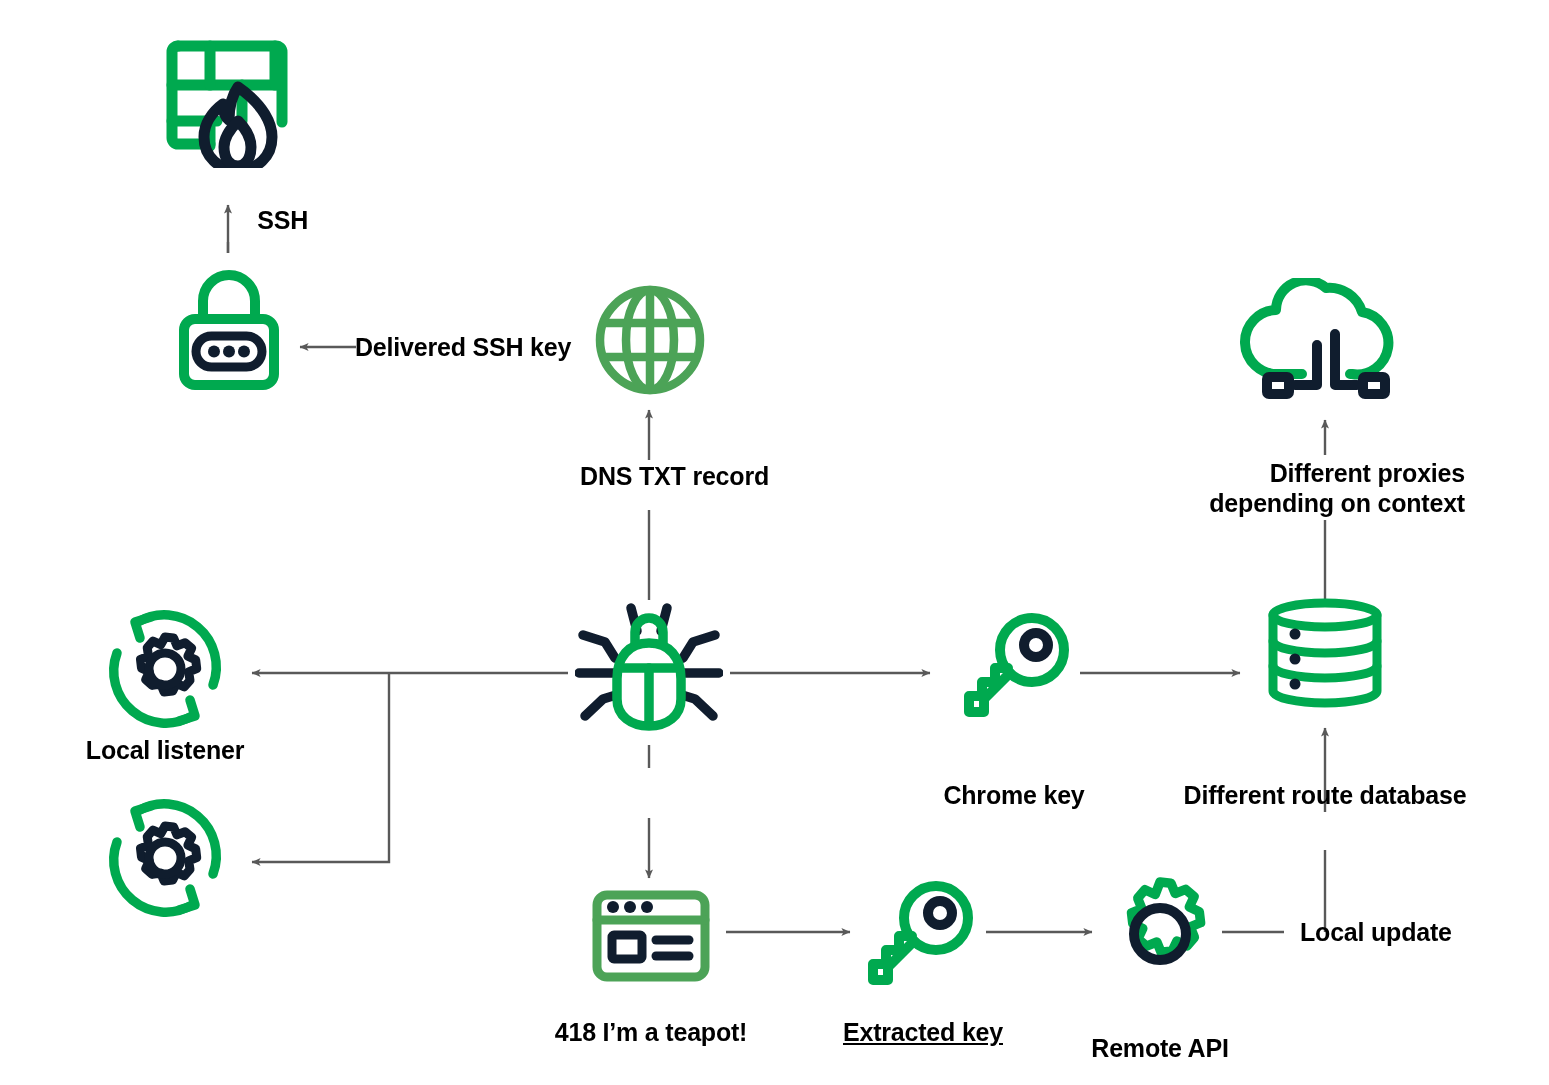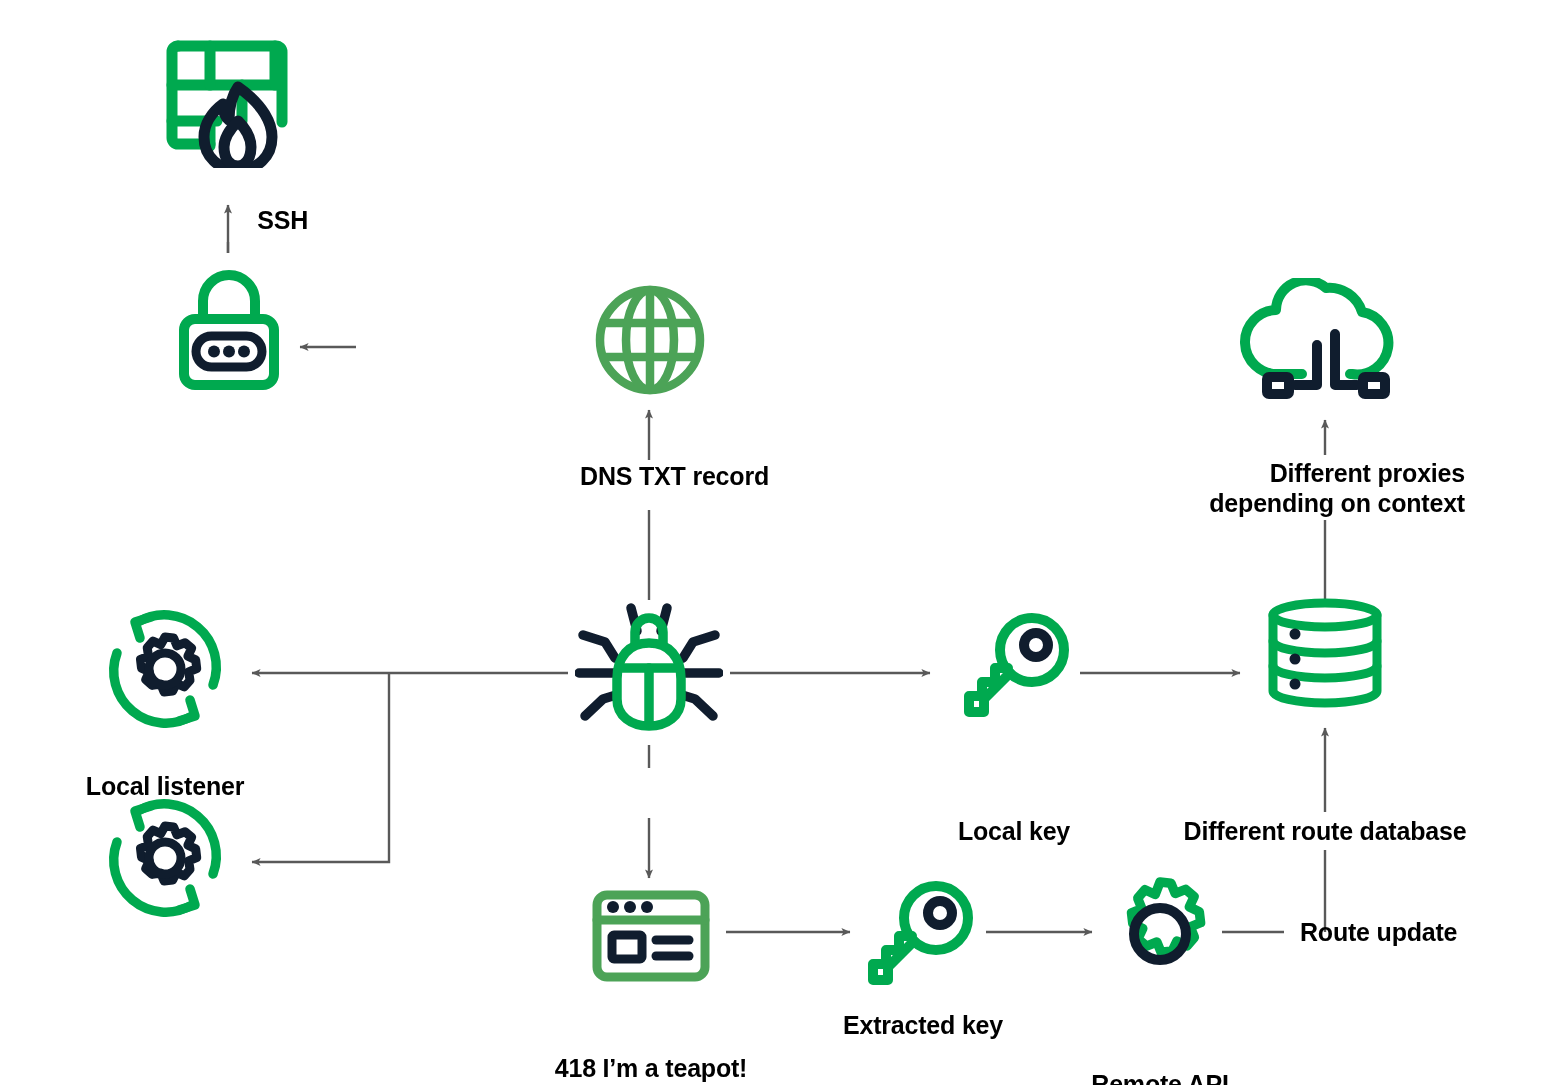--- a/index.html
+++ b/index.html
@@ -36,21 +36,20 @@
   .label {
     position: absolute;
     text-align: center;
     color: #000000;
     font-family: "Liberation Sans", sans-serif;
     font-weight: 700;
     font-size: 25px;
     line-height: 30px;
     letter-spacing: -0.2px;
     white-space: pre-line;
-    margin-top: 36px;
   }
   .edge-label {
     position: absolute;
     text-align: right;
     color: #000000;
     font-family: "Liberation Sans", sans-serif;
     font-weight: 700;
     font-size: 25px;
     line-height: 30px;
     letter-spacing: -0.2px;
@@ -255,21 +254,21 @@
     <span class="icon">
       <svg width="120" height="116" viewBox="0 0 120 116">
         <g fill="none" stroke="#00A94F" stroke-width="10" stroke-linecap="round" stroke-linejoin="round">
           <circle cx="78" cy="38" r="32"></circle>
           <path d="M56,61 L30,87 L30,100 L15,100 L15,84 L28,84 L28,70 L41,70 L41,56 L54,56"></path>
         </g>
         <circle cx="82" cy="33" r="12" fill="none" stroke="#101D2E" stroke-width="10"></circle>
       </svg>
     </span>
   </div>
-  <div class="label" style="left:894px; top:780px; width:240px;">Local key</div>
+  <div class="label" style="left:894px; top:780px; width:240px;">Chrome key</div>
 
   <div class="node" style="left:1264px; top:598px;">
     <span class="icon">
       <svg width="122" height="110" viewBox="0 0 122 110">
         <g fill="none" stroke="#00A94F" stroke-width="9" stroke-linecap="round" stroke-linejoin="round">
           <ellipse cx="61" cy="17" rx="52" ry="12"></ellipse>
           <path d="M9,17 V93 a52,12 0 0 0 104,0 V17"></path>
           <path d="M9,43 a52,12 0 0 0 104,0"></path>
           <path d="M9,68 a52,12 0 0 0 104,0"></path>
         </g>
@@ -309,37 +308,38 @@
     <span class="icon">
       <svg width="120" height="116" viewBox="0 0 120 116">
         <g fill="none" stroke="#00A94F" stroke-width="10" stroke-linecap="round" stroke-linejoin="round">
           <circle cx="78" cy="38" r="32"></circle>
           <path d="M56,61 L30,87 L30,100 L15,100 L15,84 L28,84 L28,70 L41,70 L41,56 L54,56"></path>
         </g>
         <circle cx="82" cy="33" r="12" fill="none" stroke="#101D2E" stroke-width="10"></circle>
       </svg>
     </span>
   </div>
-  <div class="label" style="left:798px; top:974px; width:250px;">Extracted key</div>
+  <div class="label" style="left:798px; top:1017px; width:250px;text-decoration:underline;">Extracted key</div>
 
   <div class="node" style="left:1098px; top:876px;">
     <span class="icon">
       <svg width="124" height="120" viewBox="0 0 124 120">
         <g fill="none" stroke="#00A94F" stroke-width="9.5" stroke-linecap="round" stroke-linejoin="round">
           <path d="M62,6 l11,1.2 4.2,10.3 10.4,-4.1 8.5,7.3 -4.8,10.2 10,4.8 1.3,11 -10.3,4.2 4.1,10.4 -7.3,8.5 -10.2,-4.8 -4.8,10 -11,1.3 -4.2,-10.3 -10.4,4.1 -8.5,-7.3 4.8,-10.2 -10,-4.8 -1.3,-11 10.3,-4.2 -4.1,-10.4 7.3,-8.5 10.2,4.8z"></path>
         </g>
         <circle cx="62" cy="58" r="26" fill="none" stroke="#101D2E" stroke-width="10"></circle>
       </svg>
     </span>
   </div>
   <div class="label" style="left:1040px; top:1033px; width:240px;text-align:center;">Remote API</div>
 
   <div class="edge-label" style="left:148px; top:205px; width:160px;">SSH</div>
 
+  <div class="edge-label" style="left:355px; top:332px; width:240px; text-align:left;">Delivered SSH key</div>
 
   <div class="edge-label" style="left:529px; top:461px; width:240px;">DNS TXT record</div>
 
   <div class="edge-label" style="left:1190px; top:458px; width:275px;">Different proxies
 depending on context</div>
 
-  <div class="edge-label" style="left:1300px; top:917px; width:220px; text-align:left;">Route update</div>
+  <div class="edge-label" style="left:1300px; top:917px; width:220px; text-align:left;">Local update</div>
 
 </div>
 
 </body></html>

